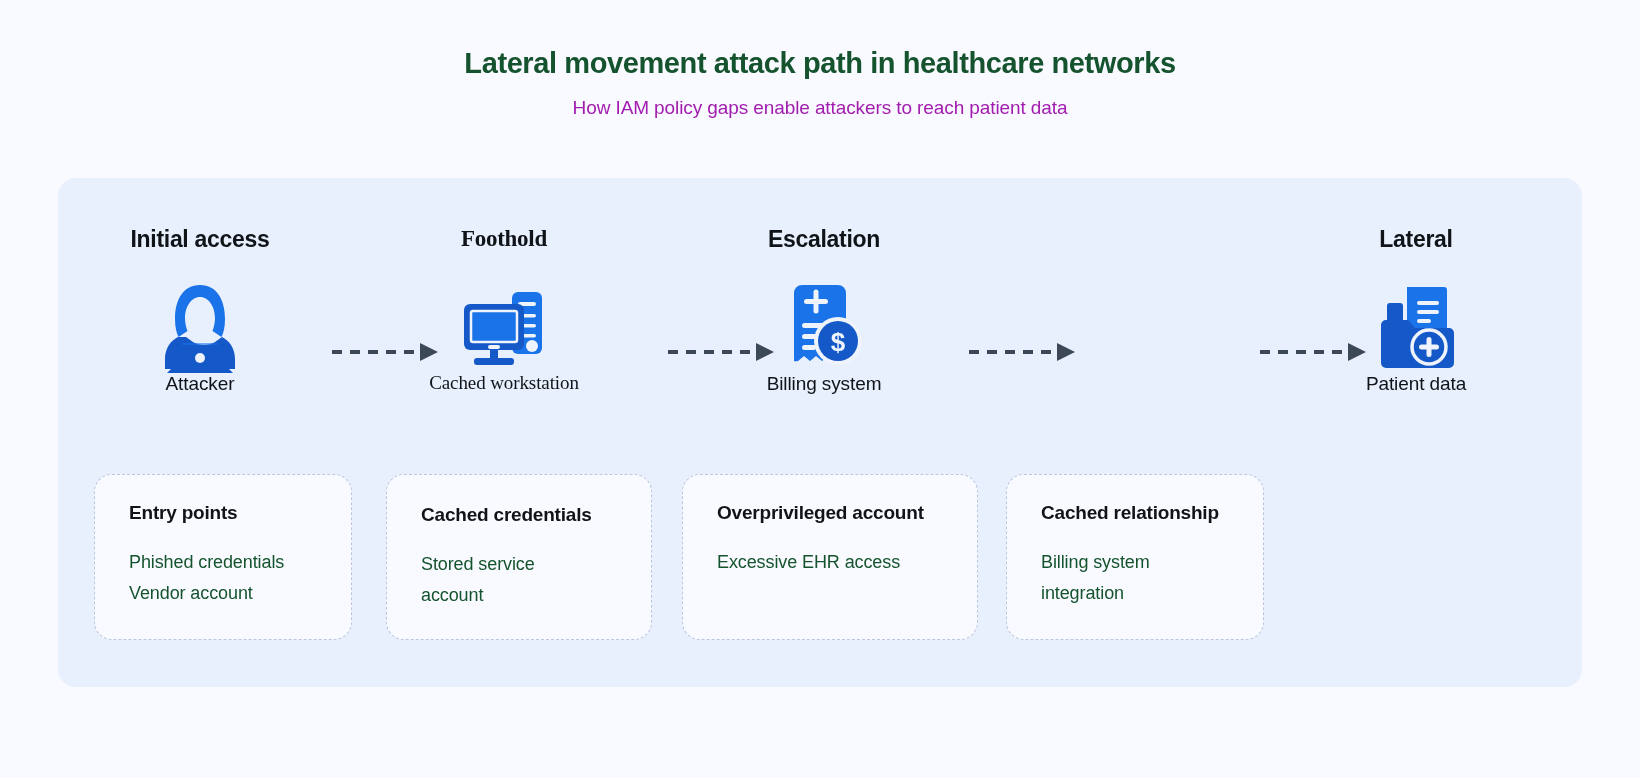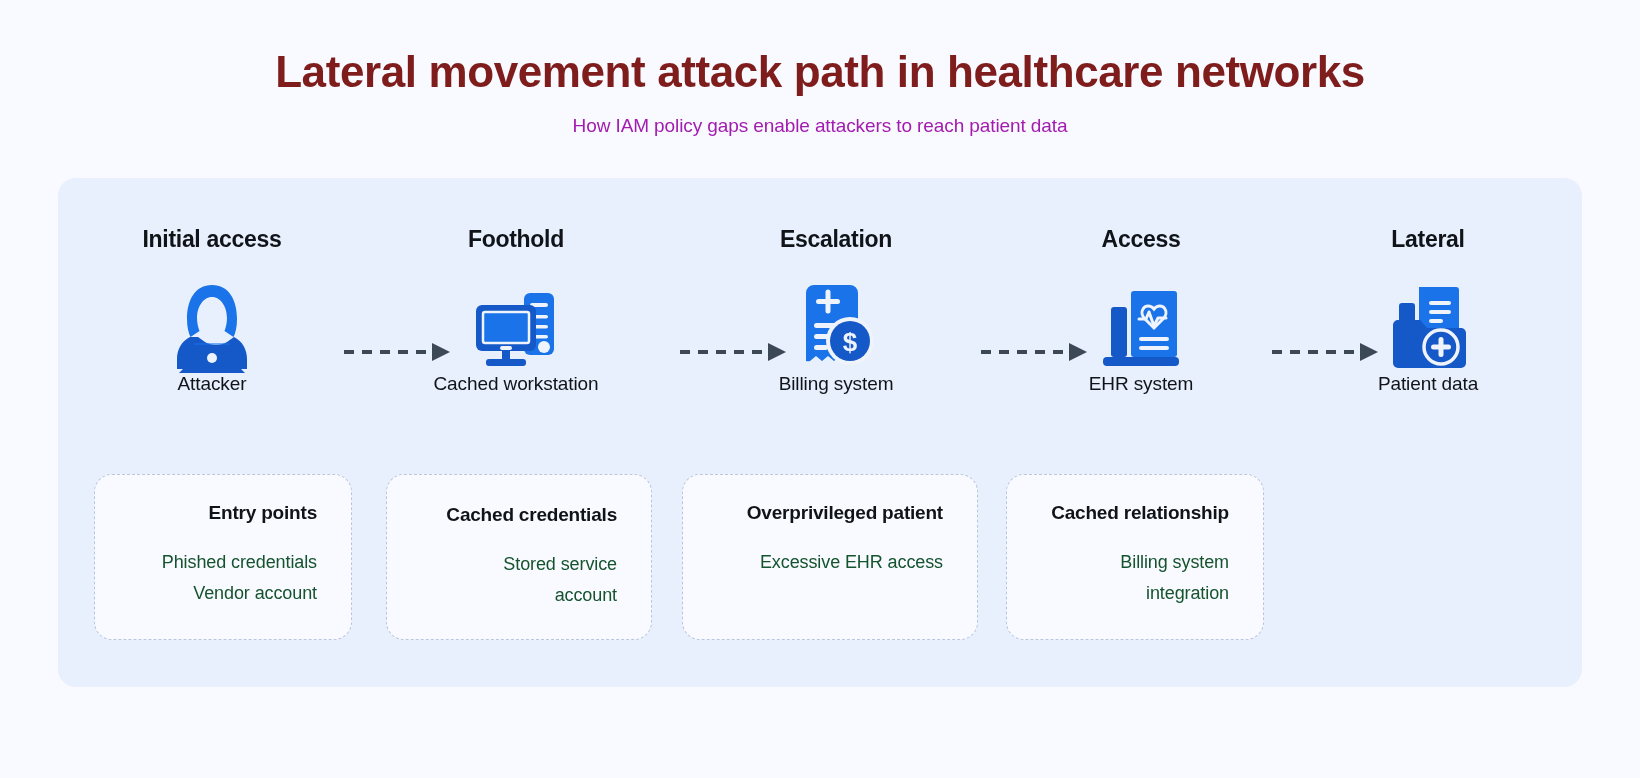--- a/index.html
+++ b/index.html
@@ -22,23 +22,23 @@
 
   
   .header {
     position: absolute;
     top: 46px;
     left: 0;
     width: 1640px;
     text-align: center;
   }
   .title {
-    font-size: 44px;
+    font-size: 29px;
     font-weight: 700;
-    color: #7f1d1d;
+    color: #14532d;
     letter-spacing: -0.4px;
     line-height: 1.2;
   }
   .subtitle {
     margin-top: 16px;
     font-size: 19px;
     font-weight: 400;
     color: #a21caf;
     letter-spacing: -0.1px;
   }
@@ -50,21 +50,21 @@
     top: 178px;
     width: 1524px;
     height: 509px;
     background: #e8effd;
     border-radius: 18px;
   }
 
   
   .flow {
     position: absolute;
-    left: 16px;
+    left: 4px;
     top: 0;
     width: 1548px;
     height: 290px;
   }
 
   .stage {
     position: absolute;
     top: 48px;
     width: 232px;
     text-align: center;
@@ -110,21 +110,20 @@
     height: 175px;
   }
   .card {
     position: absolute;
     top: 0;
     height: 166px;
     background: #f8faff;
     border: 1.6px dashed #b9c6dd;
     border-radius: 18px;
     padding: 26px 34px 0 34px;
-    text-align: right;
   }
   .card-title {
     font-size: 19px;
     font-weight: 700;
     color: #101418;
     letter-spacing: -0.2px;
     line-height: 1.25;
   }
   .card-body {
     margin-top: 22px;
@@ -165,21 +164,21 @@
         <div class="stage-label">Attacker</div>
       </div>
 
       <div class="arrow" style="left:268px;">
         <svg width="112" height="22" viewBox="0 0 112 22">
           <line x1="2" y1="11" x2="90" y2="11" stroke="#3d4856" stroke-width="4" stroke-dasharray="10 8" stroke-linecap="butt"></line>
           <path d="M90 2 L108 11 L90 20 Z" fill="#3d4856"></path>
         </svg>
       </div>
 
-      <div class="stage" style="left:326px;">
+      <div class="stage" style="left:326px;font-family:Liberation Serif, serif;">
         <div class="stage-title">Foothold</div>
         <div class="stage-icon">
           <svg width="92" height="92" viewBox="0 0 92 92">
             <rect x="54" y="12" width="30" height="62" rx="6" fill="#1a73e8"></rect>
             <rect x="60" y="22" width="18" height="4" rx="2" fill="#eef3fc"></rect>
             <rect x="60" y="34" width="18" height="3.5" rx="1.75" fill="#eef3fc"></rect>
             <rect x="60" y="44" width="18" height="3.5" rx="1.75" fill="#eef3fc"></rect>
             <rect x="60" y="54" width="18" height="3.5" rx="1.75" fill="#eef3fc"></rect>
             <circle cx="74" cy="66" r="6" fill="#eef3fc"></circle>
             <rect x="6" y="24" width="60" height="46" rx="6" fill="#1558c7"></rect>
@@ -217,35 +216,20 @@
         <div class="stage-label">Billing system</div>
       </div>
 
       <div class="arrow" style="left:905px;">
         <svg width="112" height="22" viewBox="0 0 112 22">
           <line x1="2" y1="11" x2="90" y2="11" stroke="#3d4856" stroke-width="4" stroke-dasharray="10 8" stroke-linecap="butt"></line>
           <path d="M90 2 L108 11 L90 20 Z" fill="#3d4856"></path>
         </svg>
       </div>
 
-      <div class="stage" style="left:951px;">
-        <div class="stage-title">Access</div>
-        <div class="stage-icon">
-          <svg width="92" height="92" viewBox="0 0 92 92">
-            <rect x="16" y="26" width="16" height="50" rx="3" fill="#1558c7"></rect>
-            <rect x="36" y="10" width="46" height="66" rx="3" fill="#1a73e8"></rect>
-            <path d="M59 28c-3-4-9-4-11 0-2 3-1 7 2 10l9 9 9-9c3-3 4-7 2-10-2-4-8-4-11 0z" fill="none" stroke="#eef3fc" stroke-width="3"></path>
-            <path d="M44 38h7l3-7 5 14 4-8h8" fill="none" stroke="#eef3fc" stroke-width="3" stroke-linecap="round" stroke-linejoin="round"></path>
-            <rect x="44" y="56" width="30" height="4" rx="2" fill="#eef3fc"></rect>
-            <rect x="44" y="65" width="30" height="4" rx="2" fill="#eef3fc"></rect>
-            <rect x="8" y="76" width="76" height="9" rx="4" fill="#1558c7"></rect>
-          </svg>
-        </div>
-        <div class="stage-label">EHR system</div>
-      </div>
 
       <div class="arrow" style="left:1196px;">
         <svg width="112" height="22" viewBox="0 0 112 22">
           <line x1="2" y1="11" x2="90" y2="11" stroke="#3d4856" stroke-width="4" stroke-dasharray="10 8" stroke-linecap="butt"></line>
           <path d="M90 2 L108 11 L90 20 Z" fill="#3d4856"></path>
         </svg>
       </div>
 
       <div class="stage" style="left:1238px;">
         <div class="stage-title">Lateral</div>
@@ -274,21 +258,21 @@
         <div class="card-title">Entry points</div>
         <div class="card-body">Phished credentials<br>Vendor account</div>
       </div>
 
       <div class="card" style="left:328px; width:266px; padding-top:28px;">
         <div class="card-title">Cached credentials</div>
         <div class="card-body">Stored service<br>account</div>
       </div>
 
       <div class="card" style="left:624px; width:296px;">
-        <div class="card-title">Overprivileged patient</div>
+        <div class="card-title">Overprivileged account</div>
         <div class="card-body">Excessive EHR access</div>
       </div>
 
       <div class="card" style="left:948px; width:258px;">
         <div class="card-title">Cached relationship</div>
         <div class="card-body">Billing system<br>integration</div>
       </div>
 
     </div>
 

